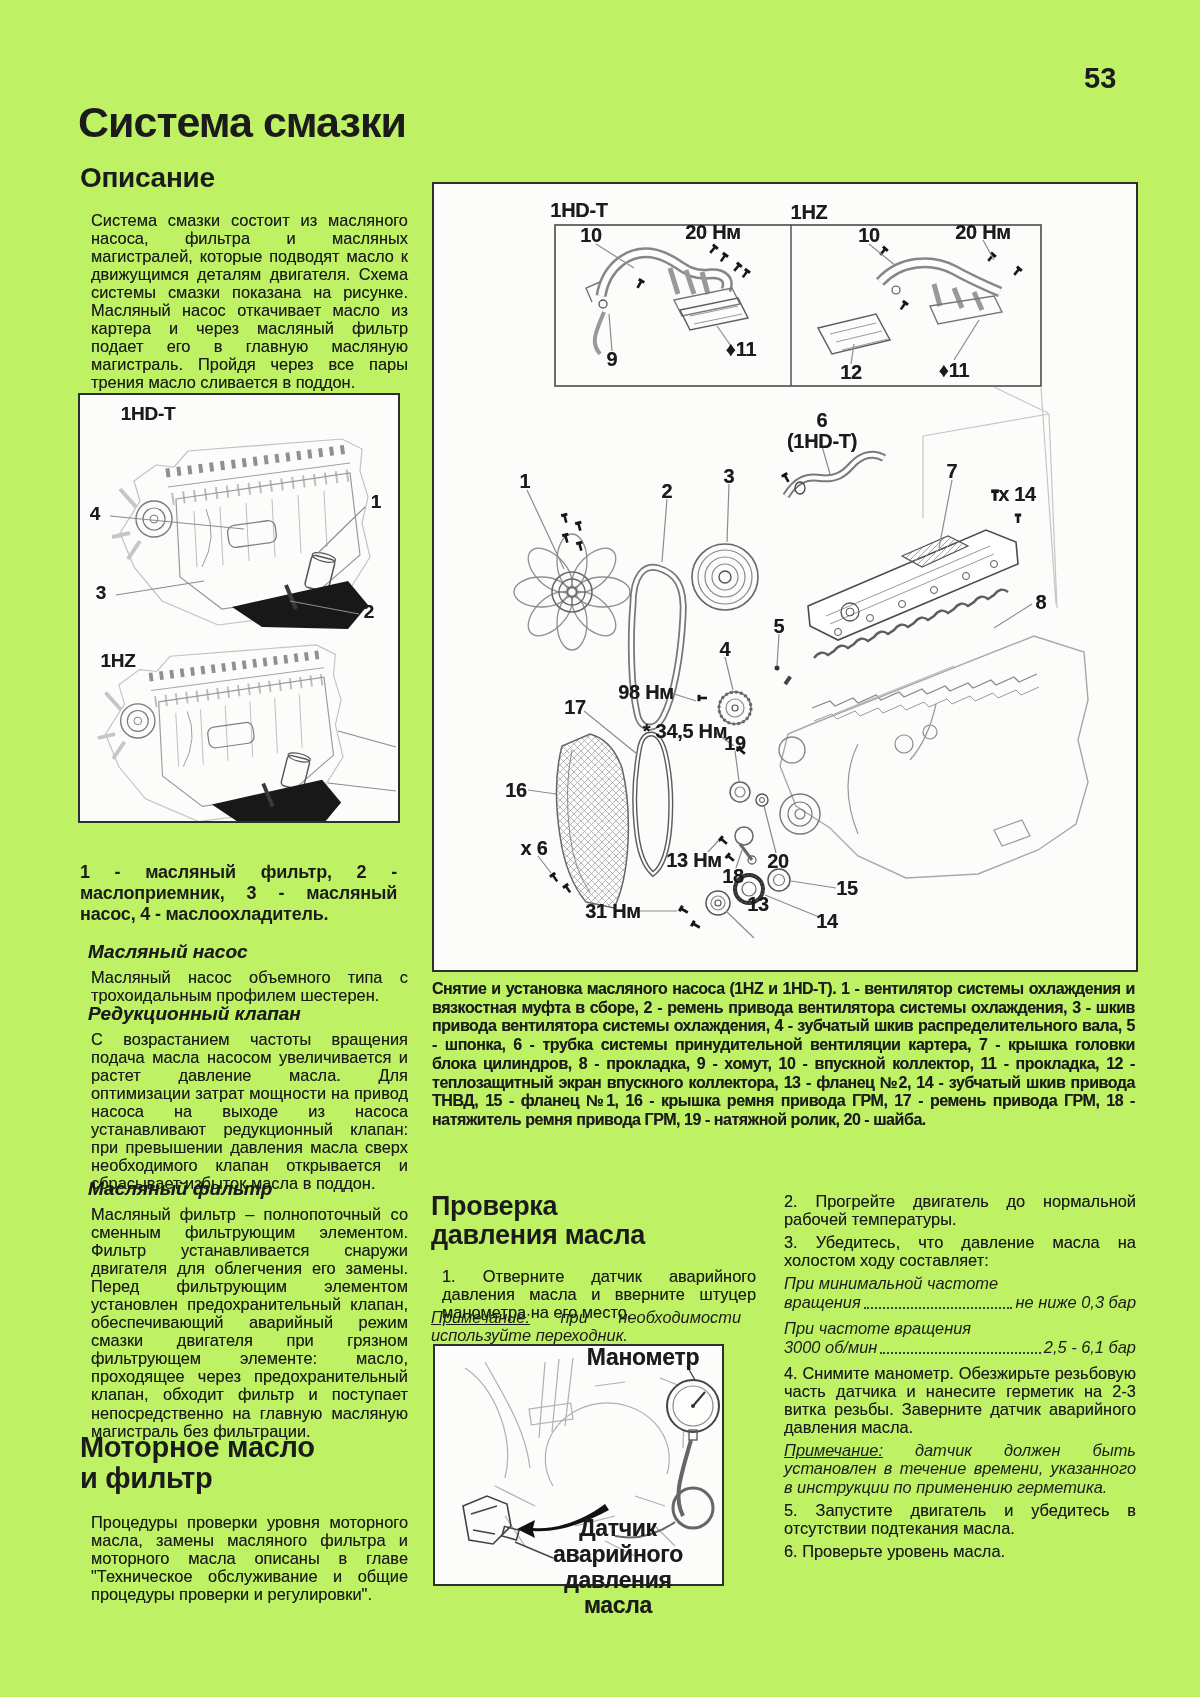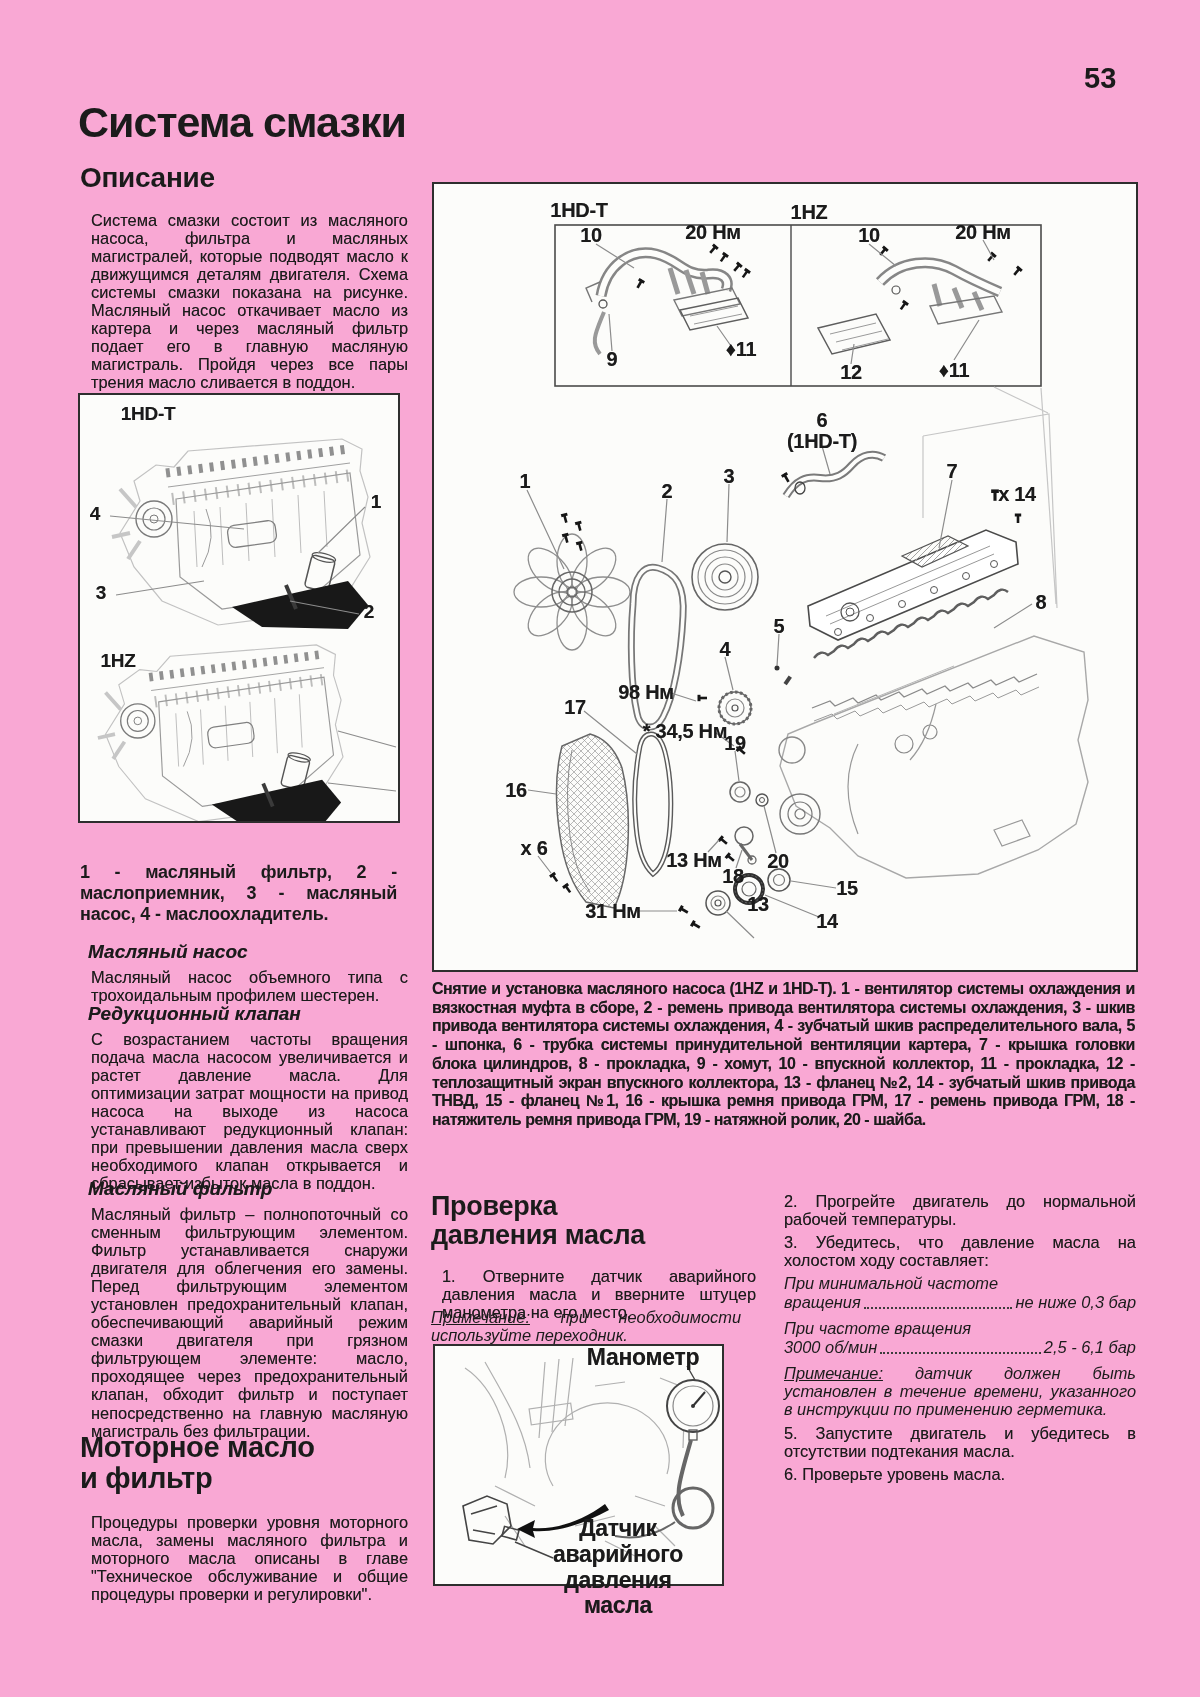--- a/index.html
+++ b/index.html
@@ -1,16 +1,16 @@
 <!DOCTYPE html>
 <html><head>
 <meta charset="utf-8">
 <style>
   html,body{margin:0;padding:0;background:#e8e8e6;}
-  .page{position:relative;width:1200px;height:1697px;background:#f9a8d4;font-family:"Liberation Sans",sans-serif;color:#1b1b1b;overflow:hidden;}
+  .page{position:relative;width:1200px;height:1697px;background:#bef264;font-family:"Liberation Sans",sans-serif;color:#1b1b1b;overflow:hidden;}
   .abs{position:absolute;}
   .pageno{font-size:29px;font-weight:700;}
   .title{font-size:43px;font-weight:700;letter-spacing:-1px;margin:0;}
   .h2{font-size:28px;font-weight:700;line-height:1.08;margin:0;white-space:pre-line;letter-spacing:-0.3px;}
   .h2small{font-size:27px;}
   .bodytext{font-size:16.4px;line-height:1.1;text-align:justify;margin:11px;text-shadow:0 0 .45px rgba(25,25,25,.55);}
   .subhead{font-size:19px;font-weight:700;font-style:italic;margin:8px;text-shadow:0 0 .4px rgba(25,25,25,.5);}
   .figcap{font-size:18px;font-weight:700;line-height:1.16;text-align:justify;margin:0;letter-spacing:-0.2px;}
   .maincap{font-size:16px;font-weight:700;line-height:1.17;text-align:justify;margin:0;letter-spacing:-0.45px;text-shadow:0 0 .4px rgba(25,25,25,.5);}
   .figbox{position:absolute;border:2px solid #2e2e2e;background:#fcfcfa;}
@@ -346,18 +346,19 @@
       </div>
     </div>
     <div class="spec">
       <div>При частоте вращения</div>
       <div class="specrow">
         <span>3000 об/мин</span>
         <span class="dots"></span>
         <span class="specval">2,5 - 6,1 бар</span>
       </div>
     </div>
+    <p class="bodytext step">4. Снимите манометр. Обезжирьте резьбовую часть датчика и нанесите герметик на 2-3 витка резьбы. Заверните датчик аварийного давления масла.</p>
     <p class="note" style="margin-bottom:5px;"><span class="nlabel">Примечание:</span> <span>датчик должен быть установлен в течение времени, указанного в инструкции по применению герметика.</span></p>
     <p class="bodytext step">5. Запустите двигатель и убедитесь в отсутствии подтекания масла.</p>
     <p class="bodytext step">6. Проверьте уровень масла.</p>
   </div>
 
 </div>
 
 </body></html>

